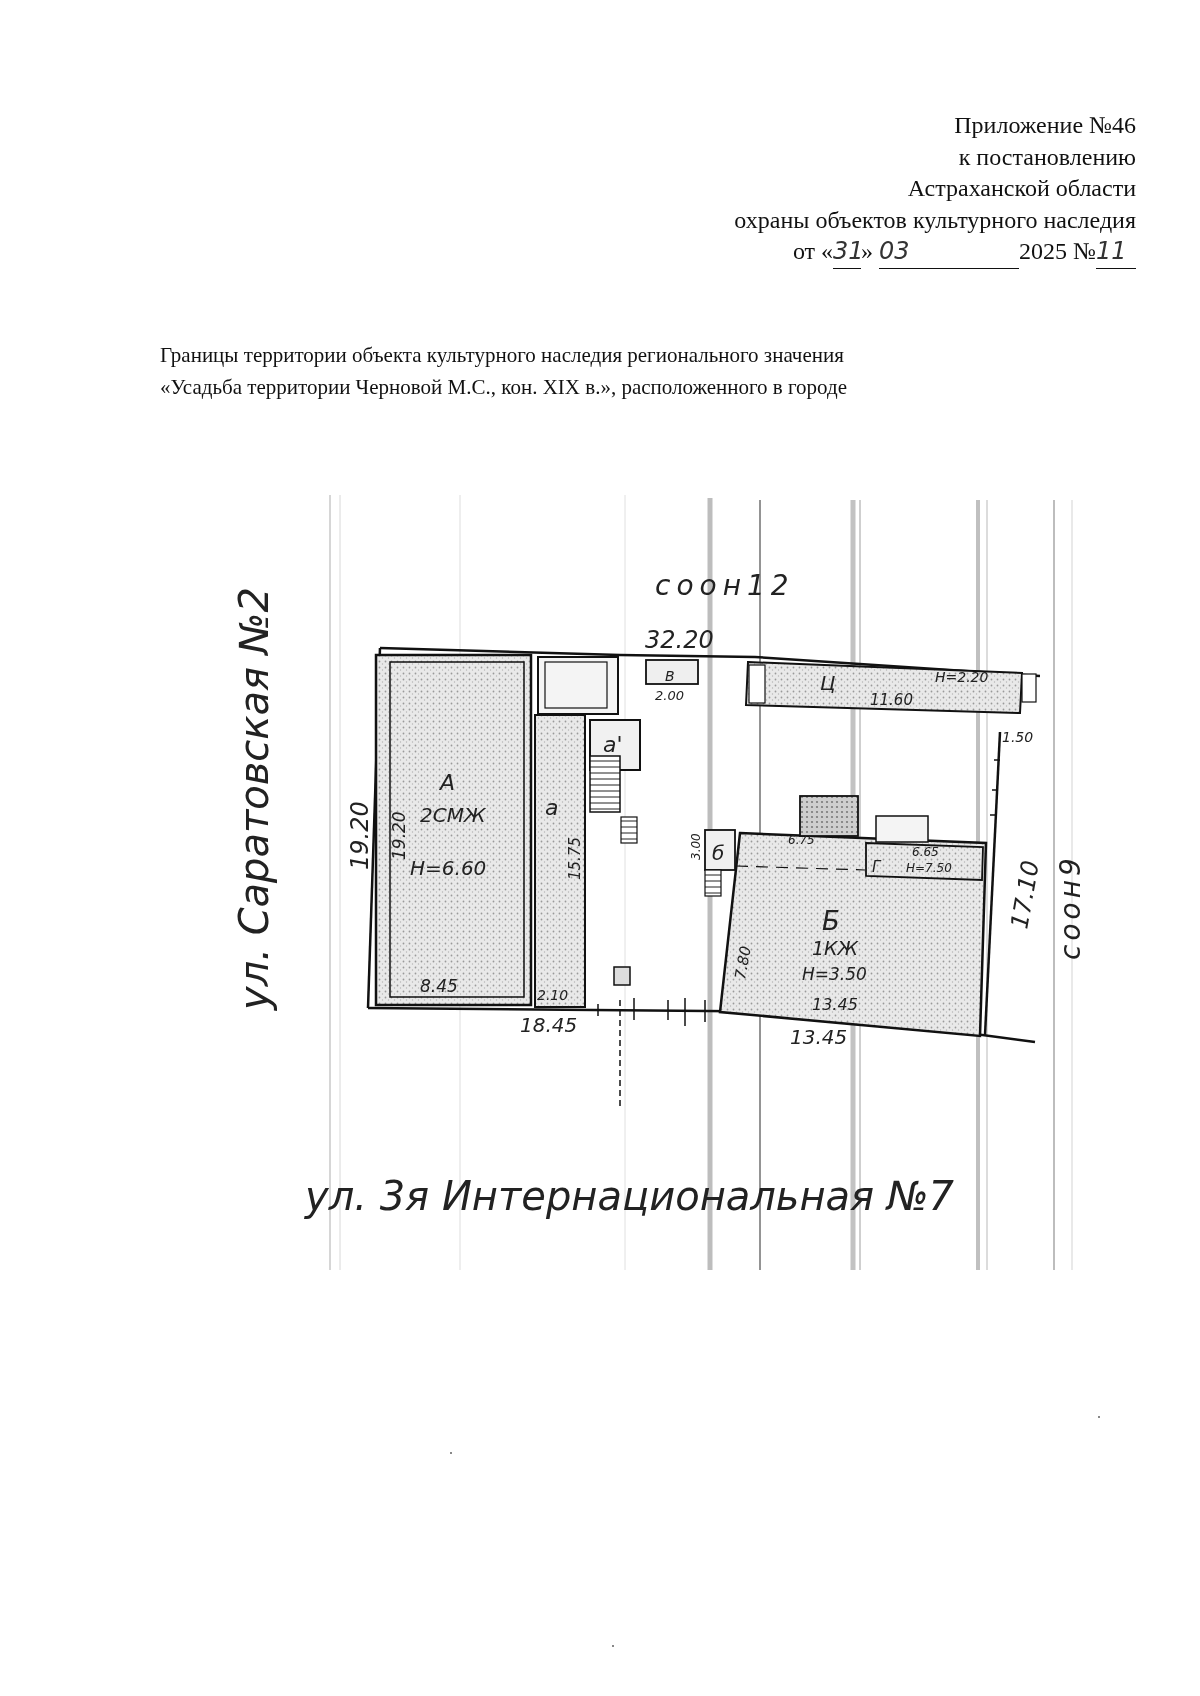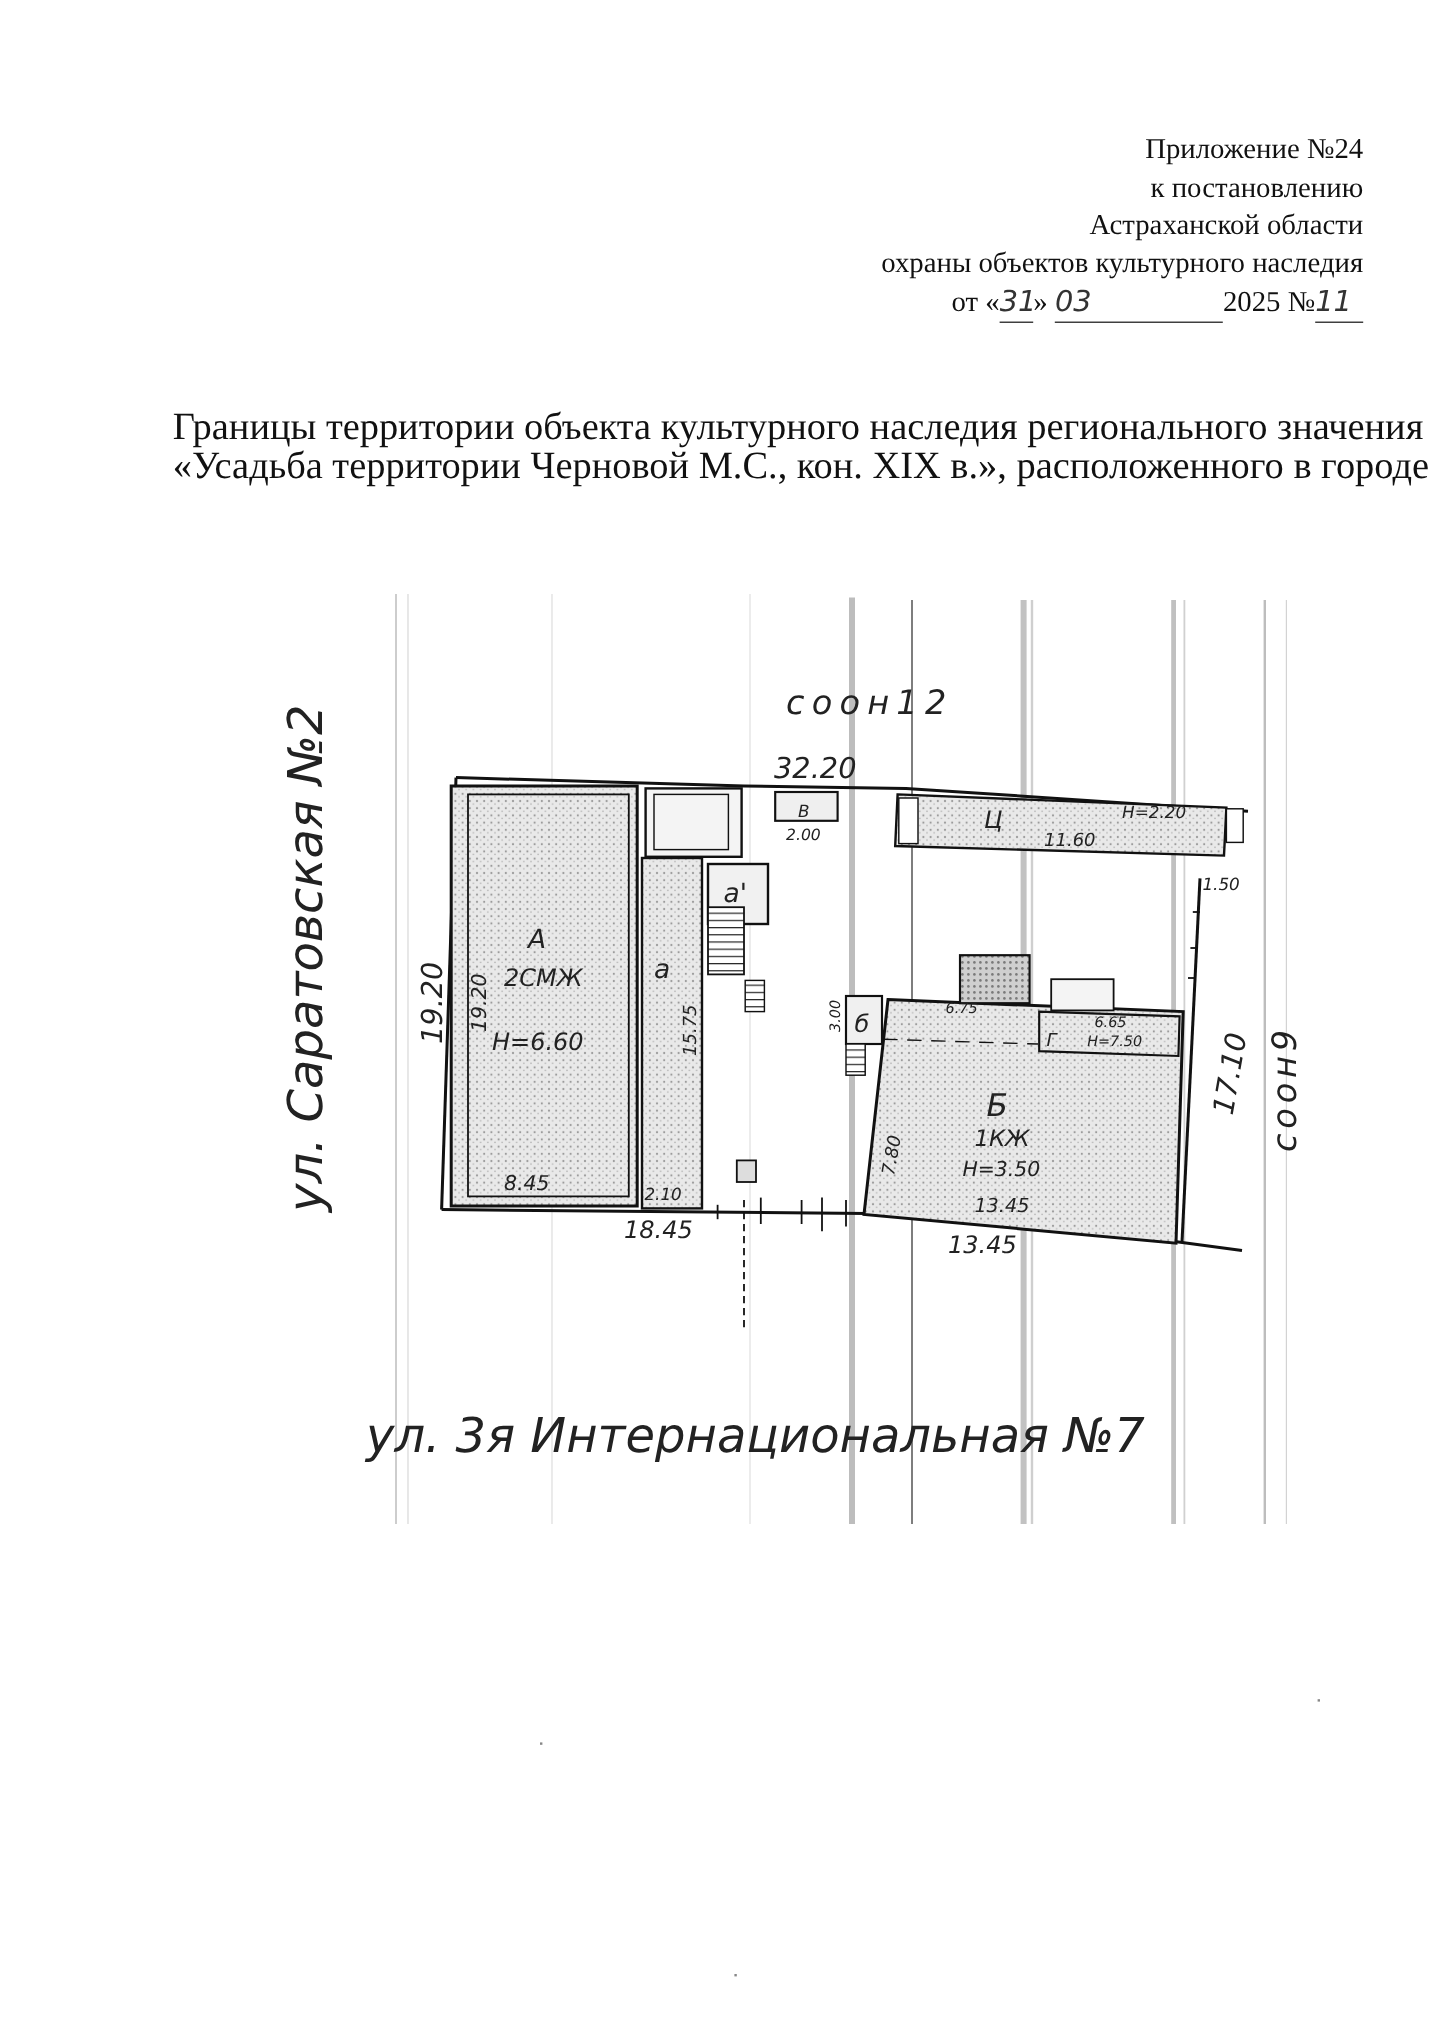--- a/index.html
+++ b/index.html
@@ -3,33 +3,33 @@
 <meta charset="utf-8">
 <style>
   html, body { margin: 0; padding: 0; background: #ffffff; }
   body { width: 1200px; height: 1696px; position: relative; overflow: hidden;
          font-family: "Liberation Serif", "DejaVu Serif", serif; color: #111; }
   .approval { position: absolute; right: 64px; top: 110px; text-align: right;
               font-size: 24px; line-height: 31.5px; }
   .approval .line { display: block; white-space: nowrap; }
   .hand { font-family: "DejaVu Sans", sans-serif; font-style: italic; color: #333; }
   .u { display: inline-block; border-bottom: 1.5px solid #111; text-align: left; }
-  .title { position: absolute; left: 144px; width: 1000px; top: 340px; 
-           font-size: 32px; line-height: 31.5px; }
+  .title { position: absolute; left: 160px; width: 1000px; top: 340px; 
+           font-size: 21px; line-height: 31.5px; }
   .title .line { display: block; white-space: nowrap; }
   .plan { position: absolute; left: 190px; top: 490px; width: 900px; height: 790px; }
   .plan svg { width: 100%; height: 100%; }
   .sketch { font-family: "DejaVu Sans", sans-serif; font-style: italic; fill: #222; }
   .dot { position: absolute; width: 2px; height: 2px; background: #888; }
 </style>
 </head>
 <body>
 
 <div class="approval">
-  <span class="line">Приложение №24</span>
+  <span class="line">Приложение №46</span>
   <span class="line">к постановлению</span>
   <span class="line">Астраханской области</span>
   <span class="line">охраны объектов культурного наследия</span>
   <span class="line">
     <span>от «</span><span class="u hand" style="width:28px">31</span><span>»</span>
     <span class="u hand" style="width:140px">03</span><span>2025 №</span><span class="u hand" style="width:40px">11</span>
   </span>
 </div>
 
 <div class="title">

